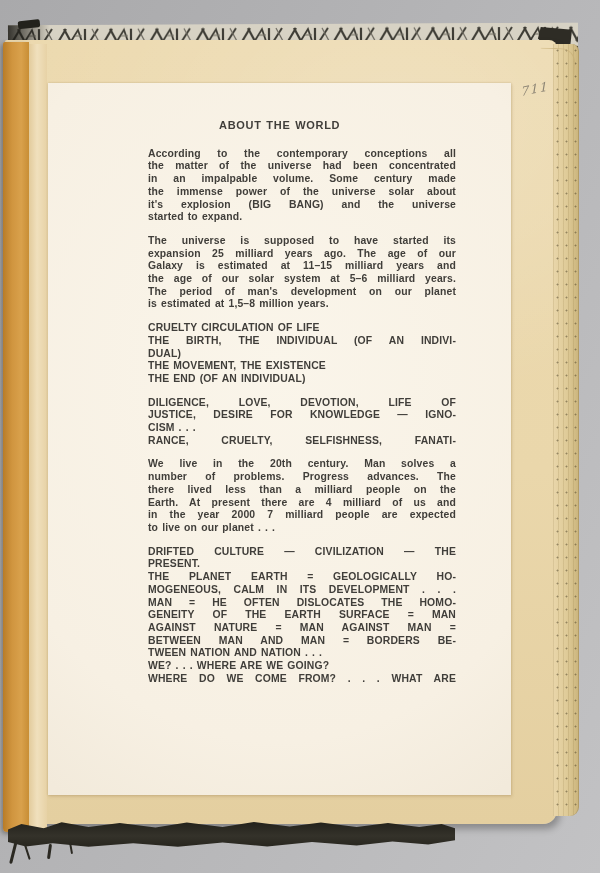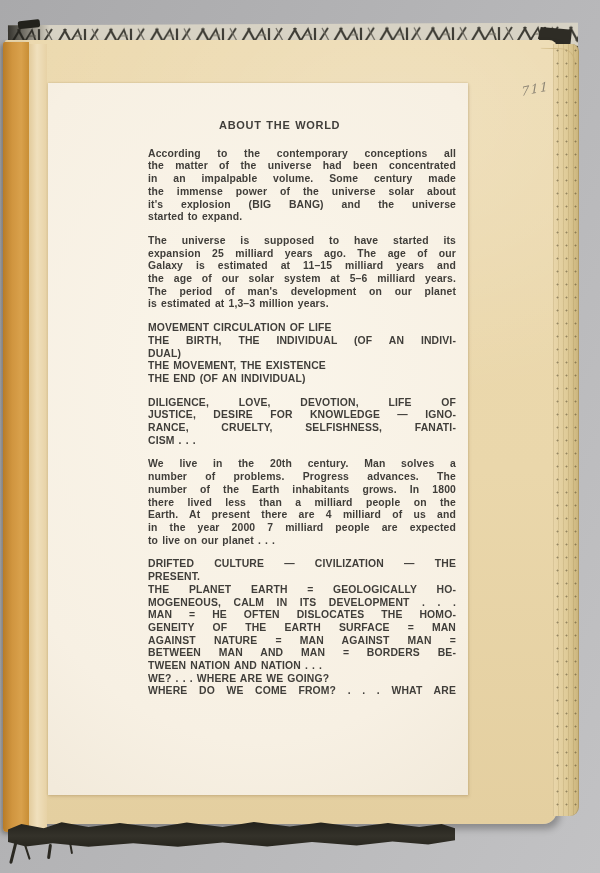--- a/index.html
+++ b/index.html
@@ -44,21 +44,21 @@
              border-radius:0 14px 0 0;transform:rotate(2deg);opacity:.8;}
 
   
   .spine{position:absolute;left:3px;top:42px;width:26px;height:790px;
          background:linear-gradient(90deg,#b87c28 0%,#d0953f 35%,#d9a14c 70%,#c88e35 100%);
          box-shadow:-2px 2px 5px rgba(0,0,0,.30);border-radius:2px 0 0 4px;}
   .spine-wash{position:absolute;left:29px;top:44px;width:18px;height:784px;
          background:linear-gradient(90deg,#e2cb9c,#f0e0bd 45%,#e7d2a6);}
 
   
-  .sheet{position:absolute;left:48px;top:83px;width:420px;height:712px;
+  .sheet{position:absolute;left:48px;top:83px;width:463px;height:712px;
          background:
            radial-gradient(90% 70% at 50% 40%,#faf5ea 0%,#f7f0e3 75%,#f2eadb 100%);
          box-shadow:0 0 2px rgba(140,110,60,.35),1px 2px 3px rgba(120,90,40,.15);}
 
   
   .pencil{position:absolute;left:521px;top:80px;width:40px;
           font-family:"DejaVu Serif",serif;font-style:italic;
           font-size:12.5px;color:#8c8474;letter-spacing:1.5px;
           transform:rotate(-11deg) skewX(-10deg);}
 
@@ -131,39 +131,38 @@
           <div class="line just">the immense power of the universe solar about</div>
           <div class="line just">it's explosion (BIG BANG) and the universe</div>
           <div class="line">started to expand.</div>
         </div>
         <div class="para">
           <div class="line just">The universe is supposed to have started its</div>
           <div class="line just">expansion 25 milliard years ago. The age of our</div>
           <div class="line just">Galaxy is estimated at 11–15 milliard years and</div>
           <div class="line just">the age of our solar system at 5–6 milliard years.</div>
           <div class="line just">The period of man's development on our planet</div>
-          <div class="line">is estimated at 1,3–3 million years.</div>
+          <div class="line">is estimated at 1,5–8 million years.</div>
         </div>
         <div class="para">
-          <div class="line">MOVEMENT CIRCULATION OF LIFE</div>
+          <div class="line">CRUELTY CIRCULATION OF LIFE</div>
           <div class="line just">THE BIRTH, THE INDIVIDUAL (OF AN INDIVI-</div>
           <div class="line">DUAL)</div>
           <div class="line">THE MOVEMENT, THE EXISTENCE</div>
           <div class="line">THE END (OF AN INDIVIDUAL)</div>
         </div>
         <div class="para">
           <div class="line just">DILIGENCE, LOVE, DEVOTION, LIFE OF</div>
           <div class="line just">JUSTICE, DESIRE FOR KNOWLEDGE — IGNO-</div>
+          <div class="line">CISM . . .</div>
           <div class="line just">RANCE, CRUELTY, SELFISHNESS, FANATI-</div>
-          <div class="line">CISM . . .</div>
         </div>
         <div class="para">
           <div class="line just">We live in the 20th century. Man solves a</div>
           <div class="line just">number of problems. Progress advances. The</div>
-          <div class="line just">number of the Earth inhabitants grows. In 1800</div>
           <div class="line just">there lived less than a milliard people on the</div>
           <div class="line just">Earth. At present there are 4 milliard of us and</div>
           <div class="line just">in the year 2000 7 milliard people are expected</div>
           <div class="line">to live on our planet . . .</div>
         </div>
         <div class="para">
           <div class="line just">DRIFTED CULTURE — CIVILIZATION — THE</div>
           <div class="line">PRESENT.</div>
           <div class="line just">THE PLANET EARTH = GEOLOGICALLY HO-</div>
           <div class="line just">MOGENEOUS, CALM IN ITS DEVELOPMENT . . .</div>

